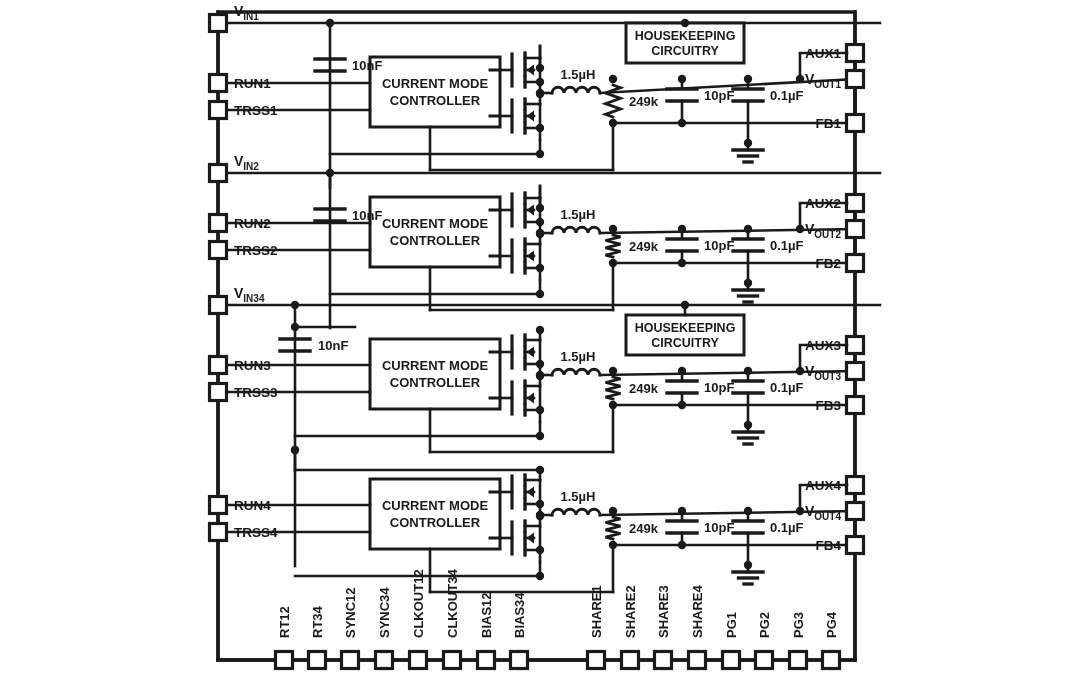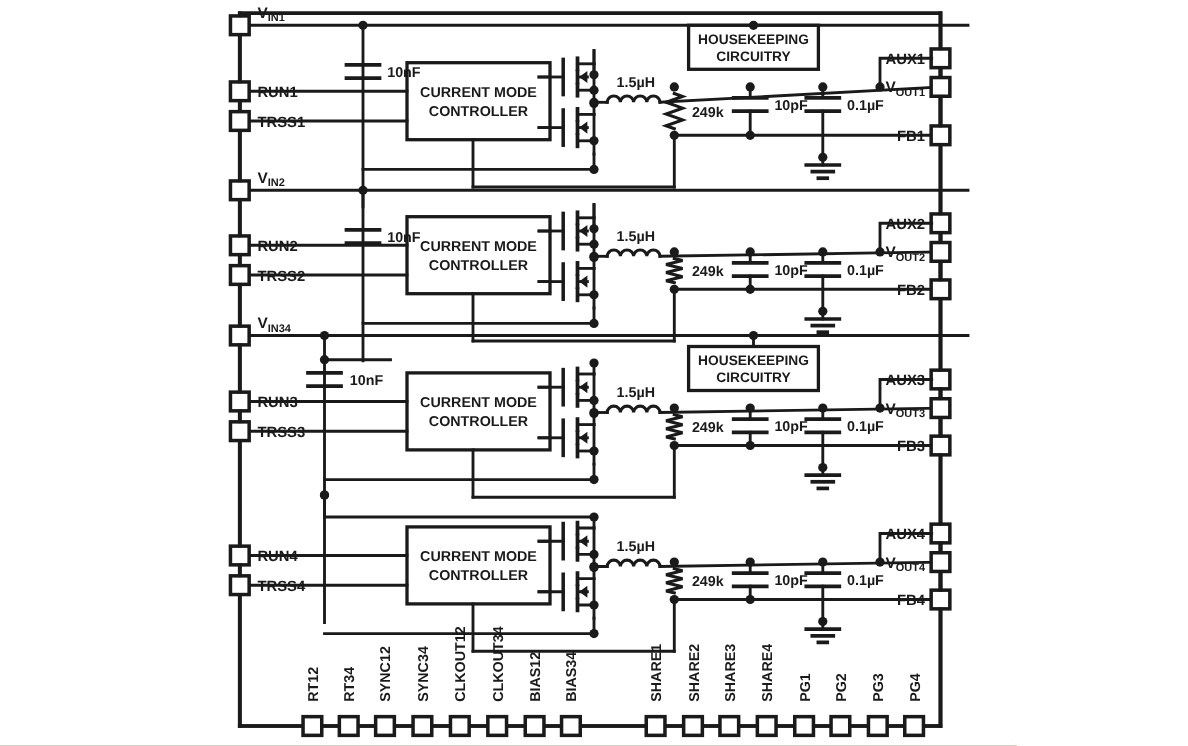--- a/index.html
+++ b/index.html
@@ -1,18 +1,18 @@
 <!DOCTYPE html>
 <html><head>
 <meta charset="utf-8">
 <style>
   html,body{margin:0;padding:0;background:#ffffff;}
   body{width:1080px;height:678px;overflow:hidden;
        font-family:"Liberation Sans", sans-serif;}
-  #stage{position:relative;width:1080px;height:678px;background:#a16207;}
+  #stage{position:relative;width:1080px;height:678px;background:#737373;border-radius:26px;}
   svg{display:block;}
 </style>
 </head>
 <body>
 
 <div id="stage">
   <svg id="svgroot" width="1080" height="678" viewBox="0 0 1080 678" xmlns="http://www.w3.org/2000/svg">
     <rect x="0" y="0" width="1080" height="678" fill="#ffffff"></rect>
     <g id="gen" stroke="#1a1a1a" fill="none" stroke-width="2.6" stroke-linecap="square">
         <polyline points="218,12 855,12 855,660 218,660 218,12" fill="none" stroke="#1a1a1a" stroke-width="3.4"></polyline>

